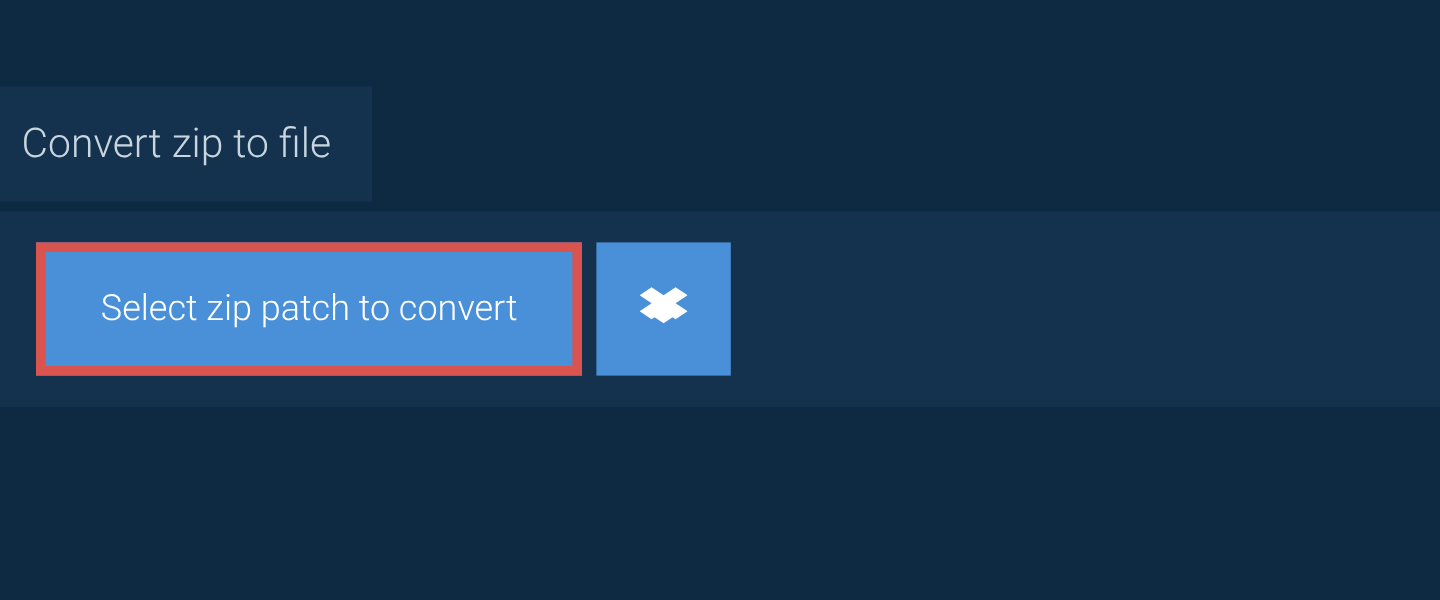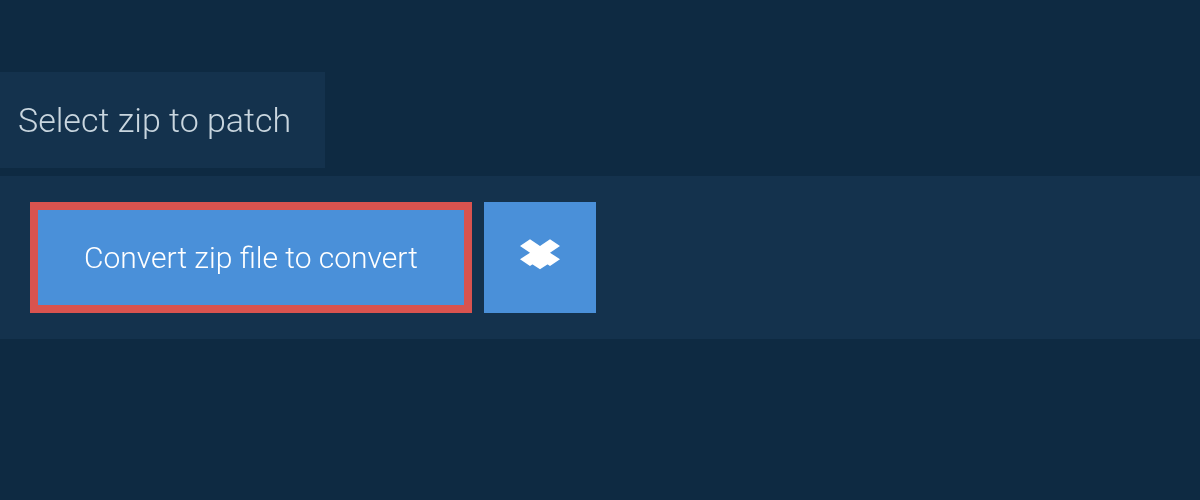--- a/index.html
+++ b/index.html
@@ -59,25 +59,25 @@
       width: 40px;
       height: 40px;
       fill: #ffffff;
     }
   </style>
 </head>
 <body>
 
 
 
-<div class="page-title-tab">Select zip to patch</div>
+<div class="page-title-tab">Convert zip to file</div>
 
 <div class="panel">
   <div class="button-row">
-    <button class="select-file-button">Convert zip file to convert</button>
+    <button class="select-file-button">Select zip patch to convert</button>
     <button class="dropbox-button">
       <span>
         <svg viewBox="0 0 24 24" xmlns="http://www.w3.org/2000/svg">
           <path d="M6 2L0 6l6 4-6 4 6 4 6-4 6 4 6-4-6-4 6-4-6-4-6 4-6-4zm6 4L6 10l6 4 6-4-6-4zm-6 10l6 4 6-4-6-4-6 4z"></path>
         </svg>
       </span>
     </button>
   </div>
 </div>
 

